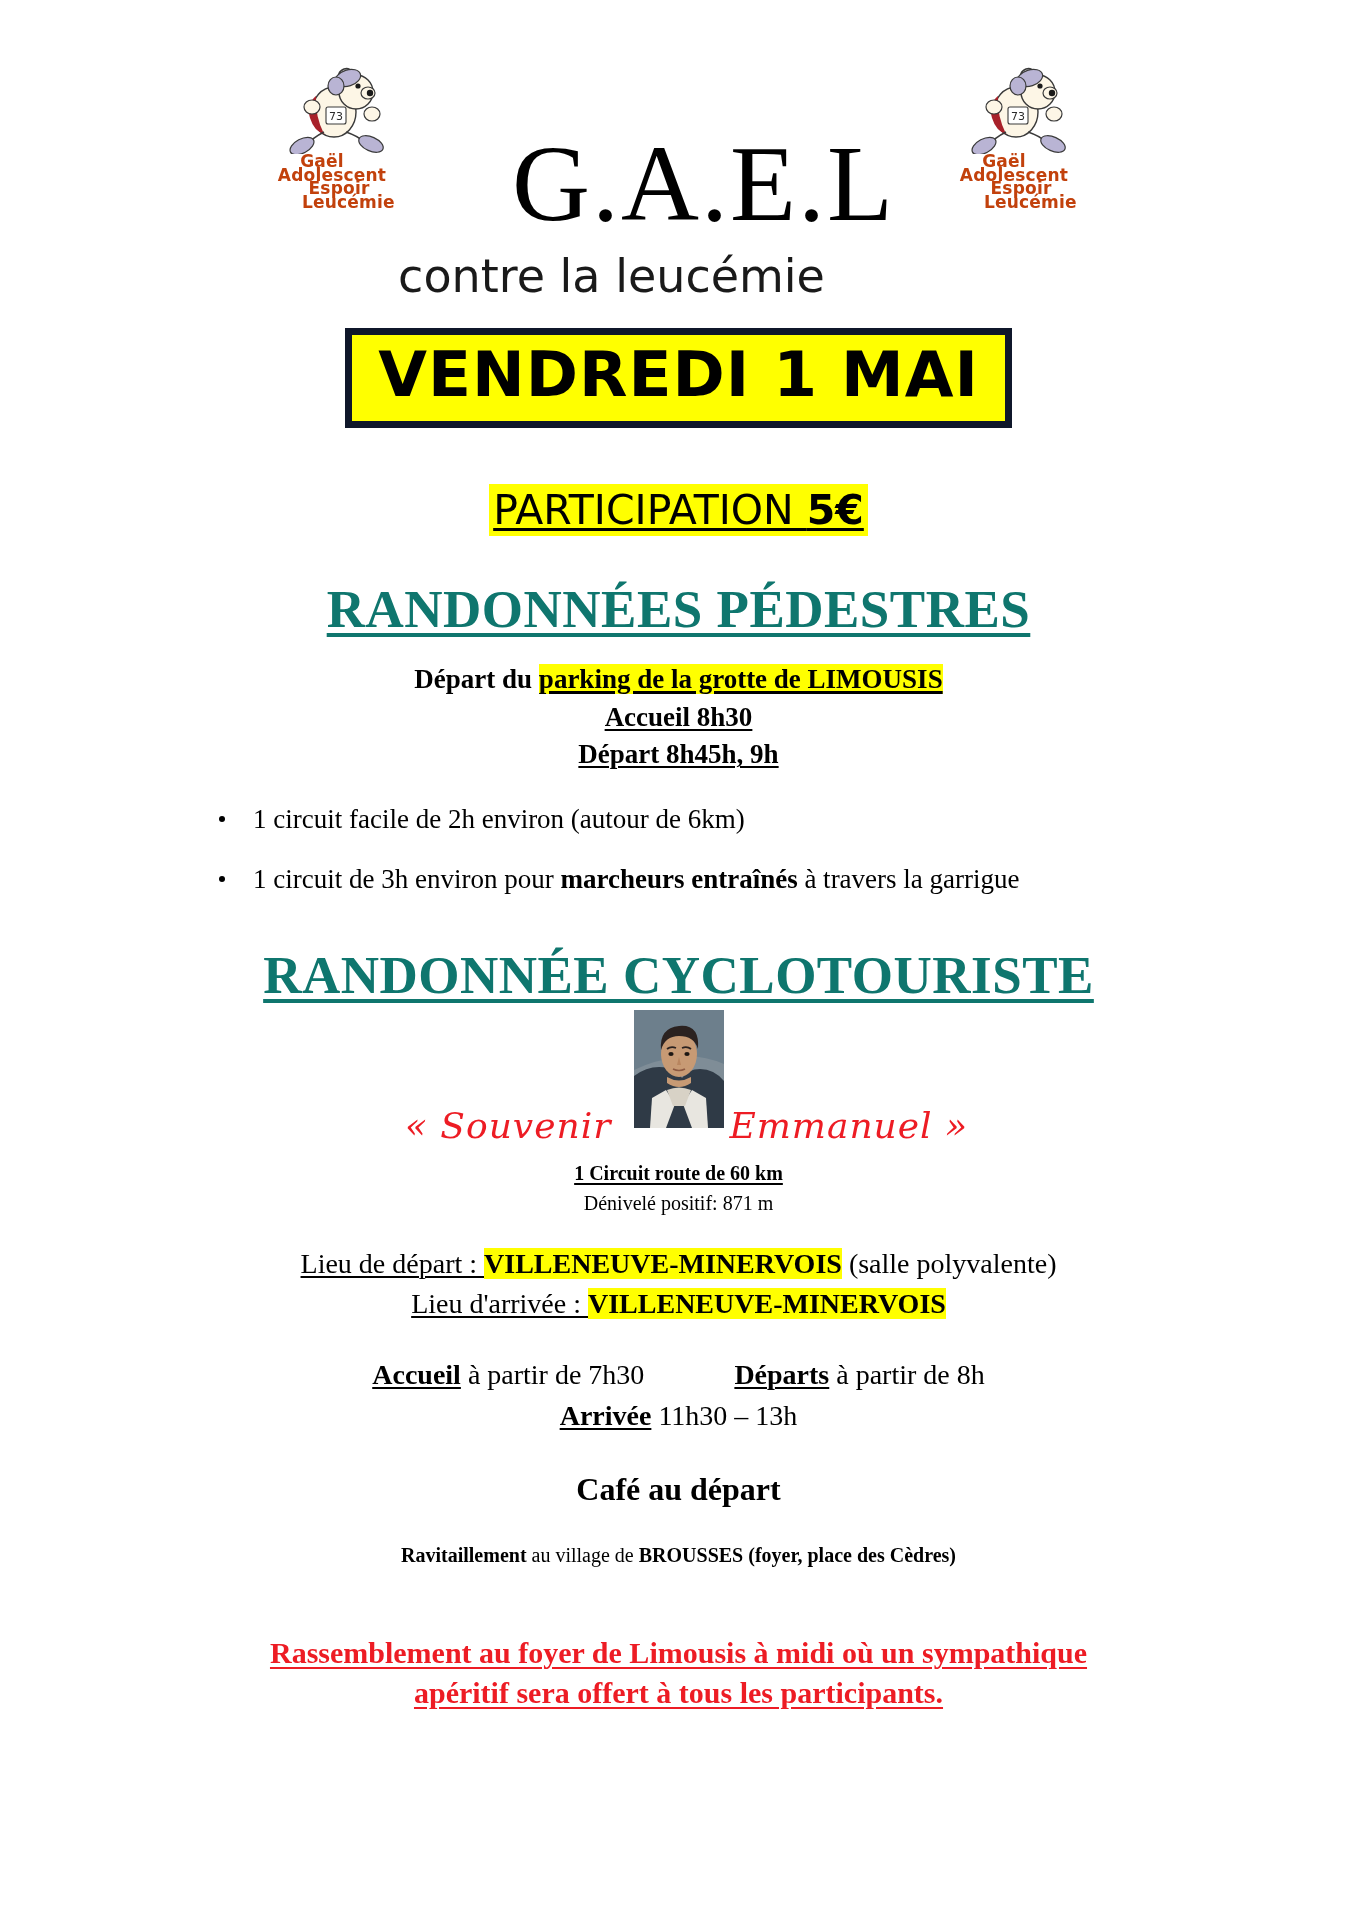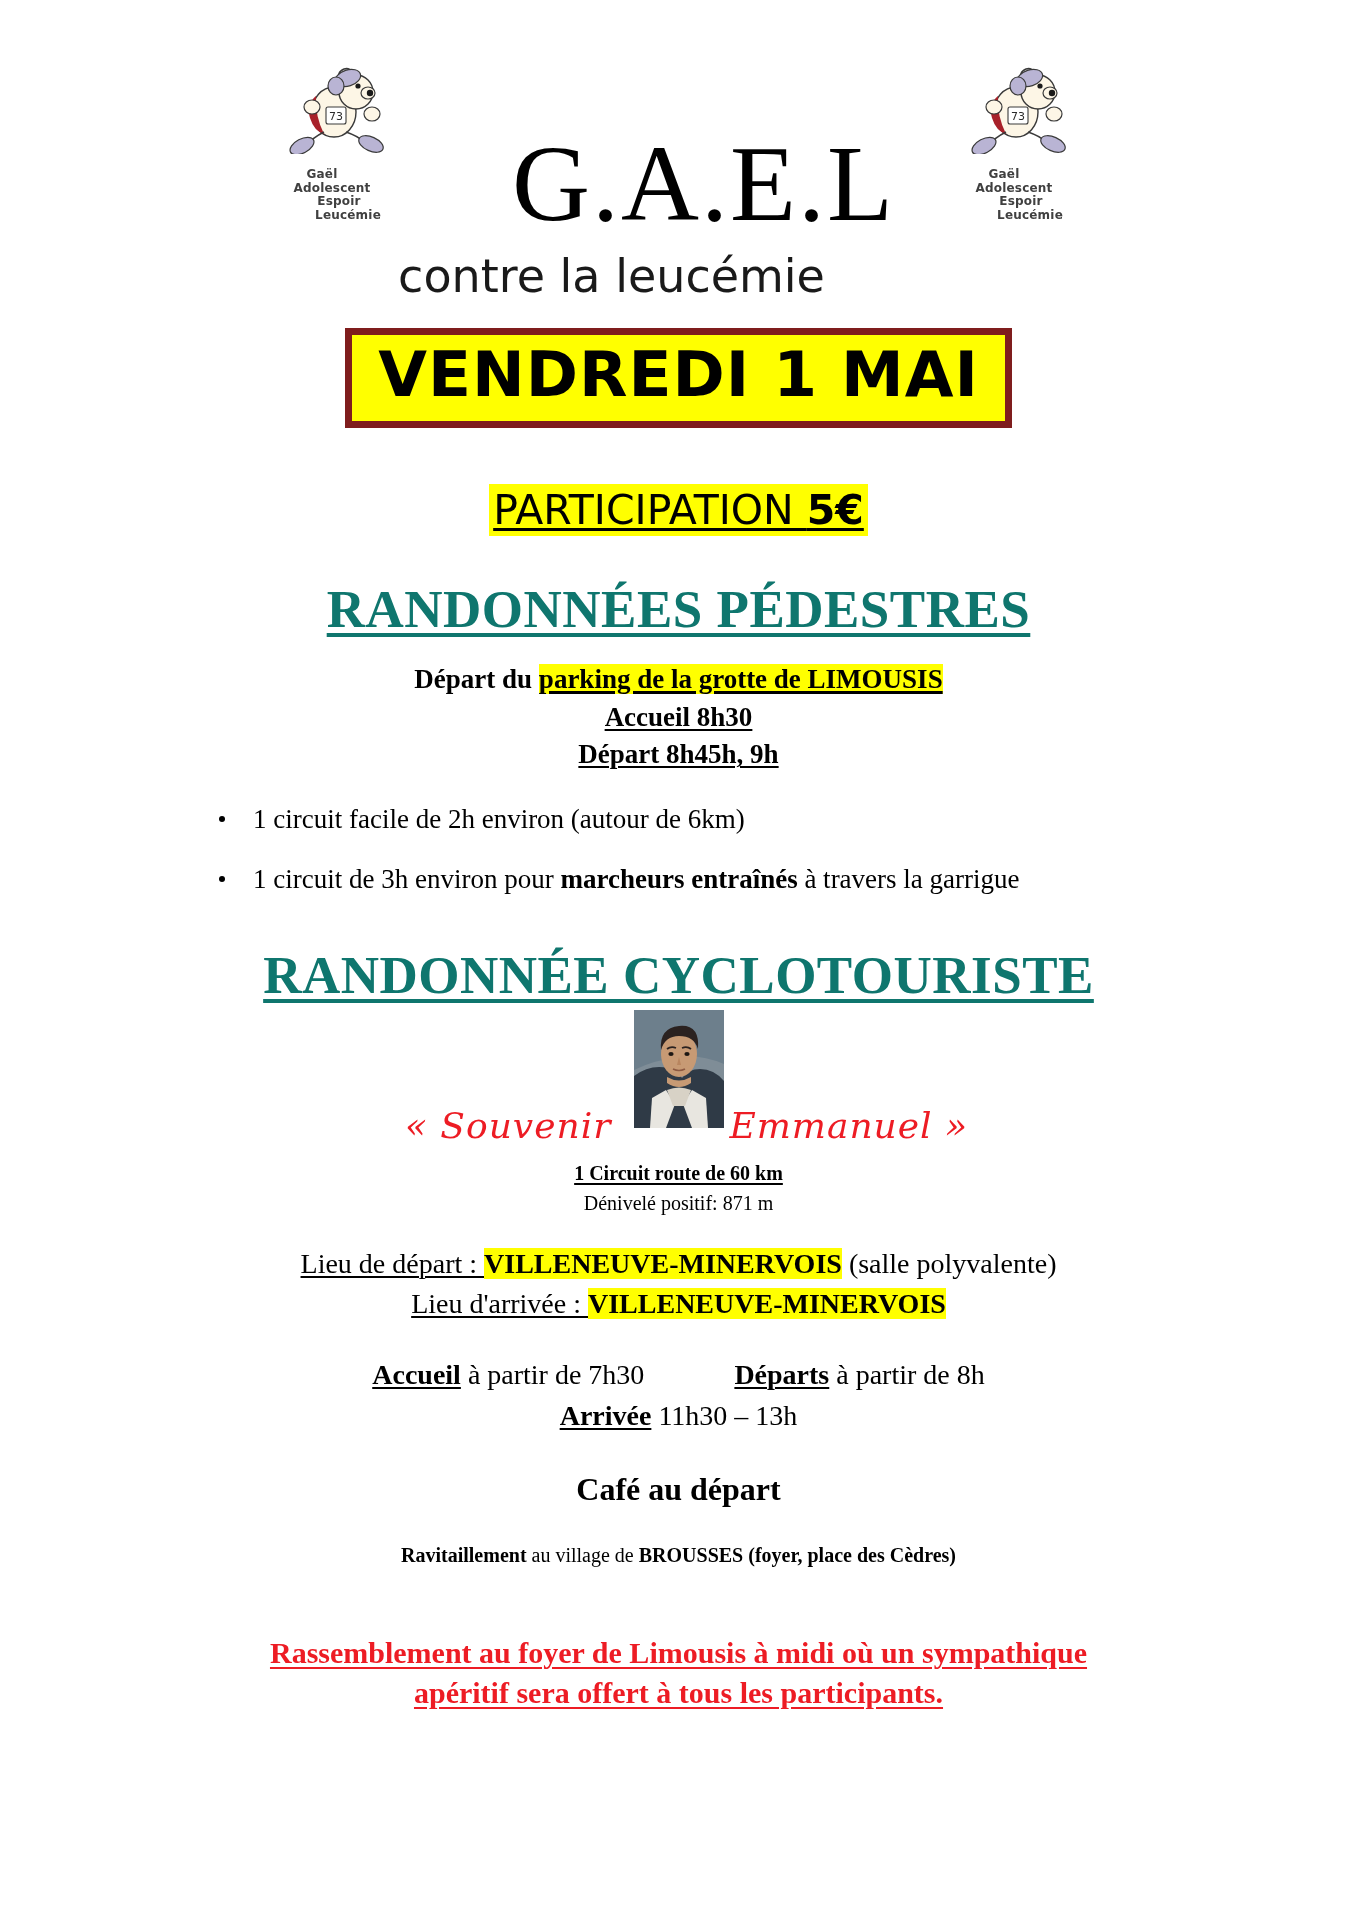--- a/index.html
+++ b/index.html
@@ -36,25 +36,25 @@
     text-align: center;
   }
   .logo-left  { left: 276px; }
   .logo-right { left: 958px; }
 
   .logo-art { width: 118px; height: 92px; display: block; }
 
   .logo-words {
     font-family: "DejaVu Sans", sans-serif;
     font-weight: bold;
-    font-size: 12px;
+    font-size: 17px;
     line-height: 13.5px;
-    color: #404040;
+    color: #c2410c;
     letter-spacing: .2px;
-    margin-top: 14px;
+    margin-top: 1px;
   }
   .logo-words div { white-space: nowrap; }
   .lw1 { margin-left: -26px; }
   .lw2 { margin-left: -6px; }
   .lw3 { margin-left: 8px; }
   .lw4 { margin-left: 26px; }
 
   .gael-title {
     position: absolute;
     top: 78px;
@@ -81,21 +81,21 @@
   }
 
   
   .date-banner-wrap {
     margin-top: 46px;
     text-align: center;
   }
   .date-banner {
     display: inline-block;
     background: #FFFF00;
-    border: 7px solid #7f1d1d;
+    border: 7px solid #0f172a;
     padding: 4px 26px 10px 26px;
     font-family: "DejaVu Sans", "Liberation Sans", sans-serif;
     font-weight: bold;
     font-size: 63px;
     line-height: 72px;
     letter-spacing: 1px;
     color: #000000;
   }
 
   

